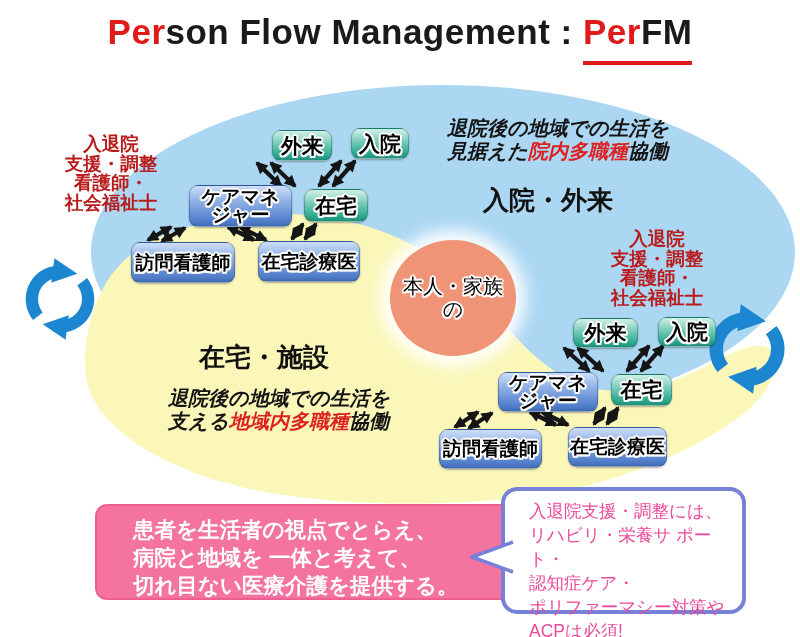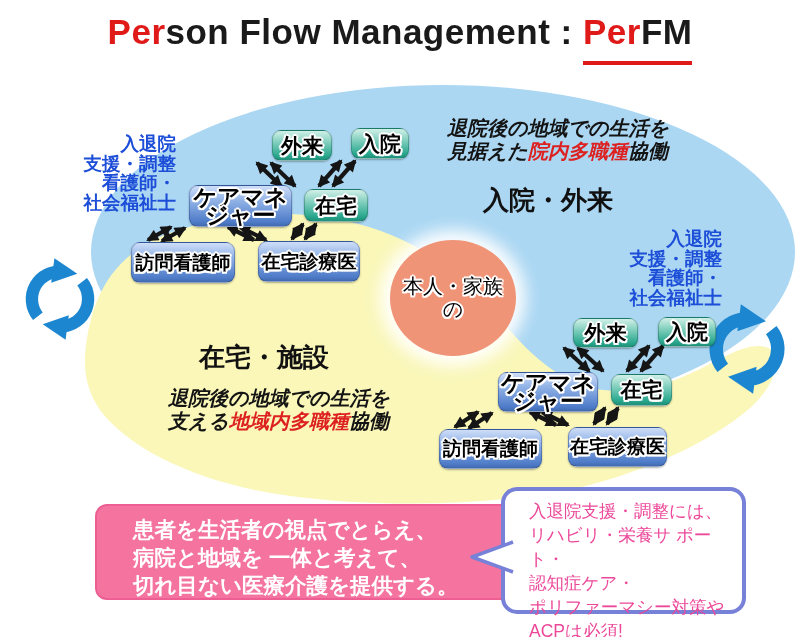--- a/index.html
+++ b/index.html
@@ -17,23 +17,23 @@
         text-align:center;font-weight:bold;color:#000;border-radius:9px;z-index:2;
         box-shadow:0 1px 2px rgba(0,0,0,.3);}
   .teal{background:linear-gradient(180deg,#d2f0e8 0%,#8fd5c5 32%,#2aa88e 85%,#1f8f79 100%);
         border:1px solid rgba(15,80,65,.35);}
   .bluebox{background:linear-gradient(180deg,#cfdef8 0%,#93b4e7 35%,#4e7bc8 90%,#416aae 100%);
         border:1px solid rgba(25,50,110,.35);}
   .outline{text-shadow:2px 0 0 #fff,-2px 0 0 #fff,0 2px 0 #fff,0 -2px 0 #fff,
            1.5px 1.5px 0 #fff,-1.5px 1.5px 0 #fff,1.5px -1.5px 0 #fff,-1.5px -1.5px 0 #fff;margin-left:32px;}
   .f21{font-size:21px;}
   .f19{font-size:19px;}
-  .caremgr{font-size:23px;line-height:18px;align-items:center;}
-  
-  .staff{position:absolute;width:130px;text-align:right;color:#1d4ed8;font-weight:bold;
+  .caremgr{font-size:19px;line-height:18px;align-items:center;}
+  
+  .staff{position:absolute;width:130px;text-align:center;color:#b91c1c;font-weight:bold;
          font-size:18.5px;line-height:19.5px;z-index:2;}
   .note{position:absolute;font-size:20px;font-weight:bold;color:#141414;line-height:23px;z-index:2;font-style:italic;}
   .note .red{color:#DD2020;}
   .zone-label{position:absolute;font-size:26px;font-weight:bold;color:#111;z-index:2;
               width:180px;text-align:center;}
   
   .circle{position:absolute;left:358px;top:240px;width:126px;height:116px;border-radius:50%;
           background:#F09478;z-index:1;display:flex;flex-direction:column;align-items:center;
           justify-content:center;font-size:20px;line-height:23px;font-weight:normal;color:#000;
           text-align:center;box-shadow:0 0 16px 10px rgba(255,255,255,.95);}

